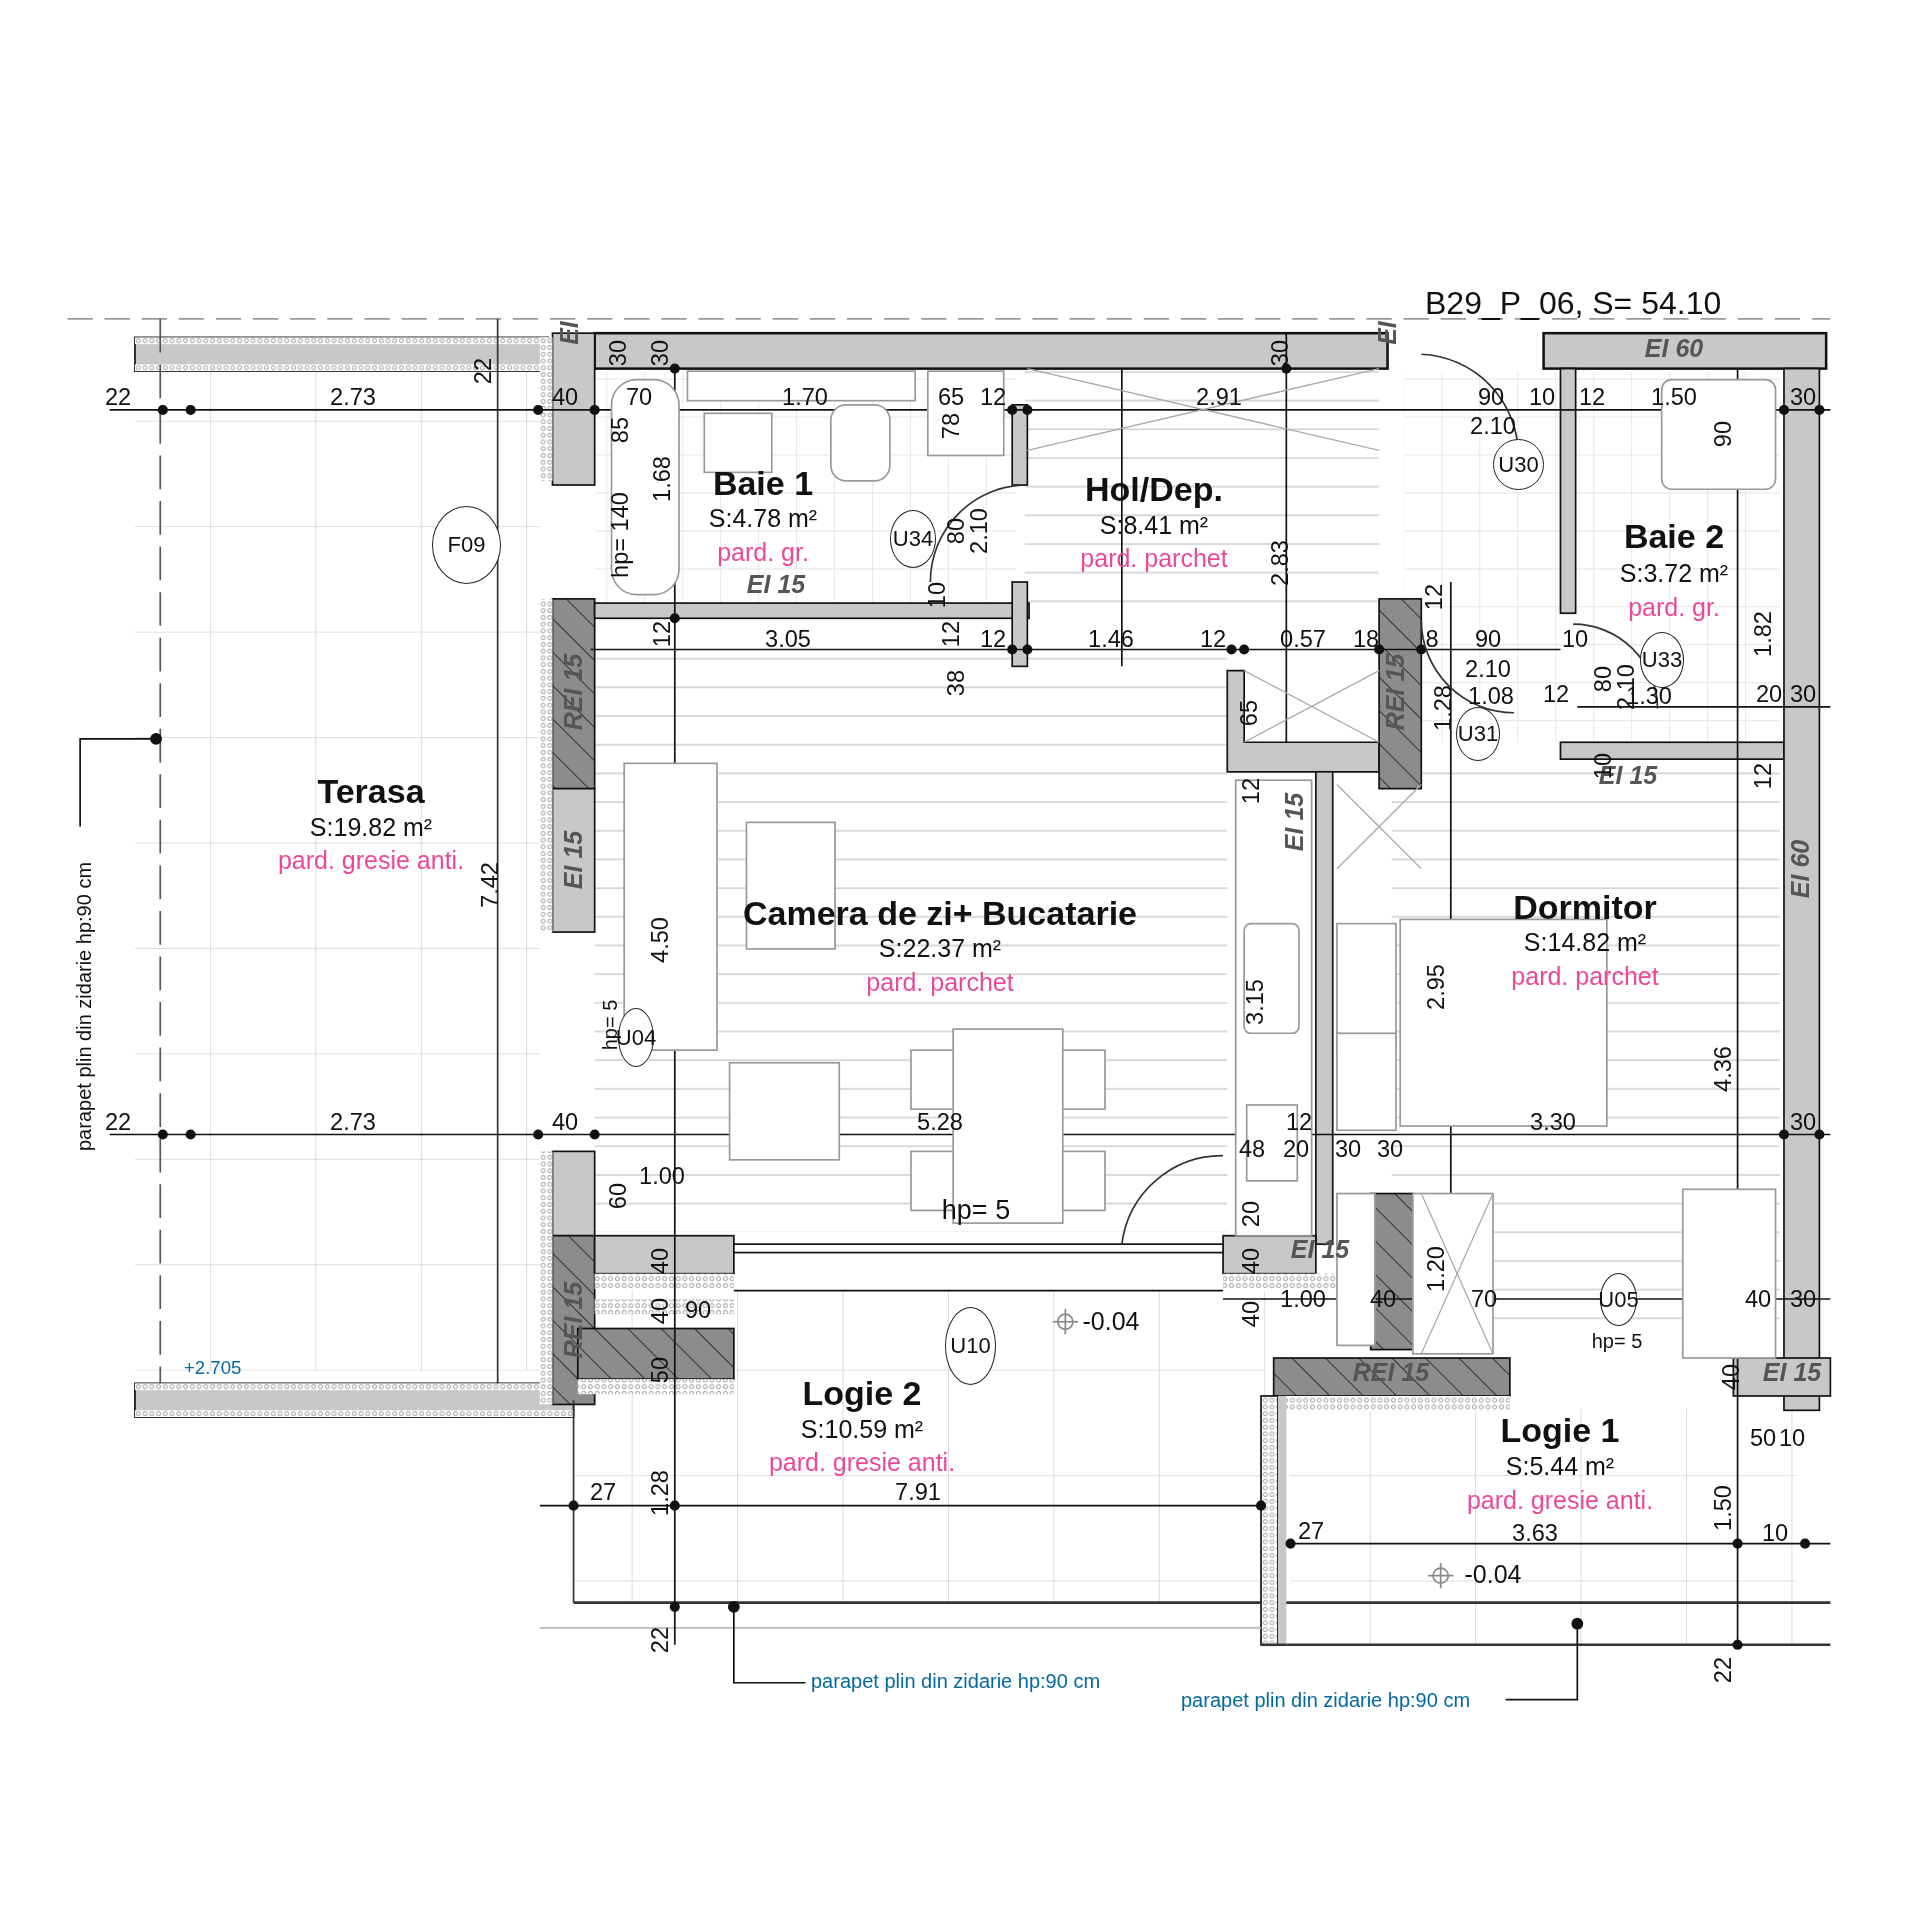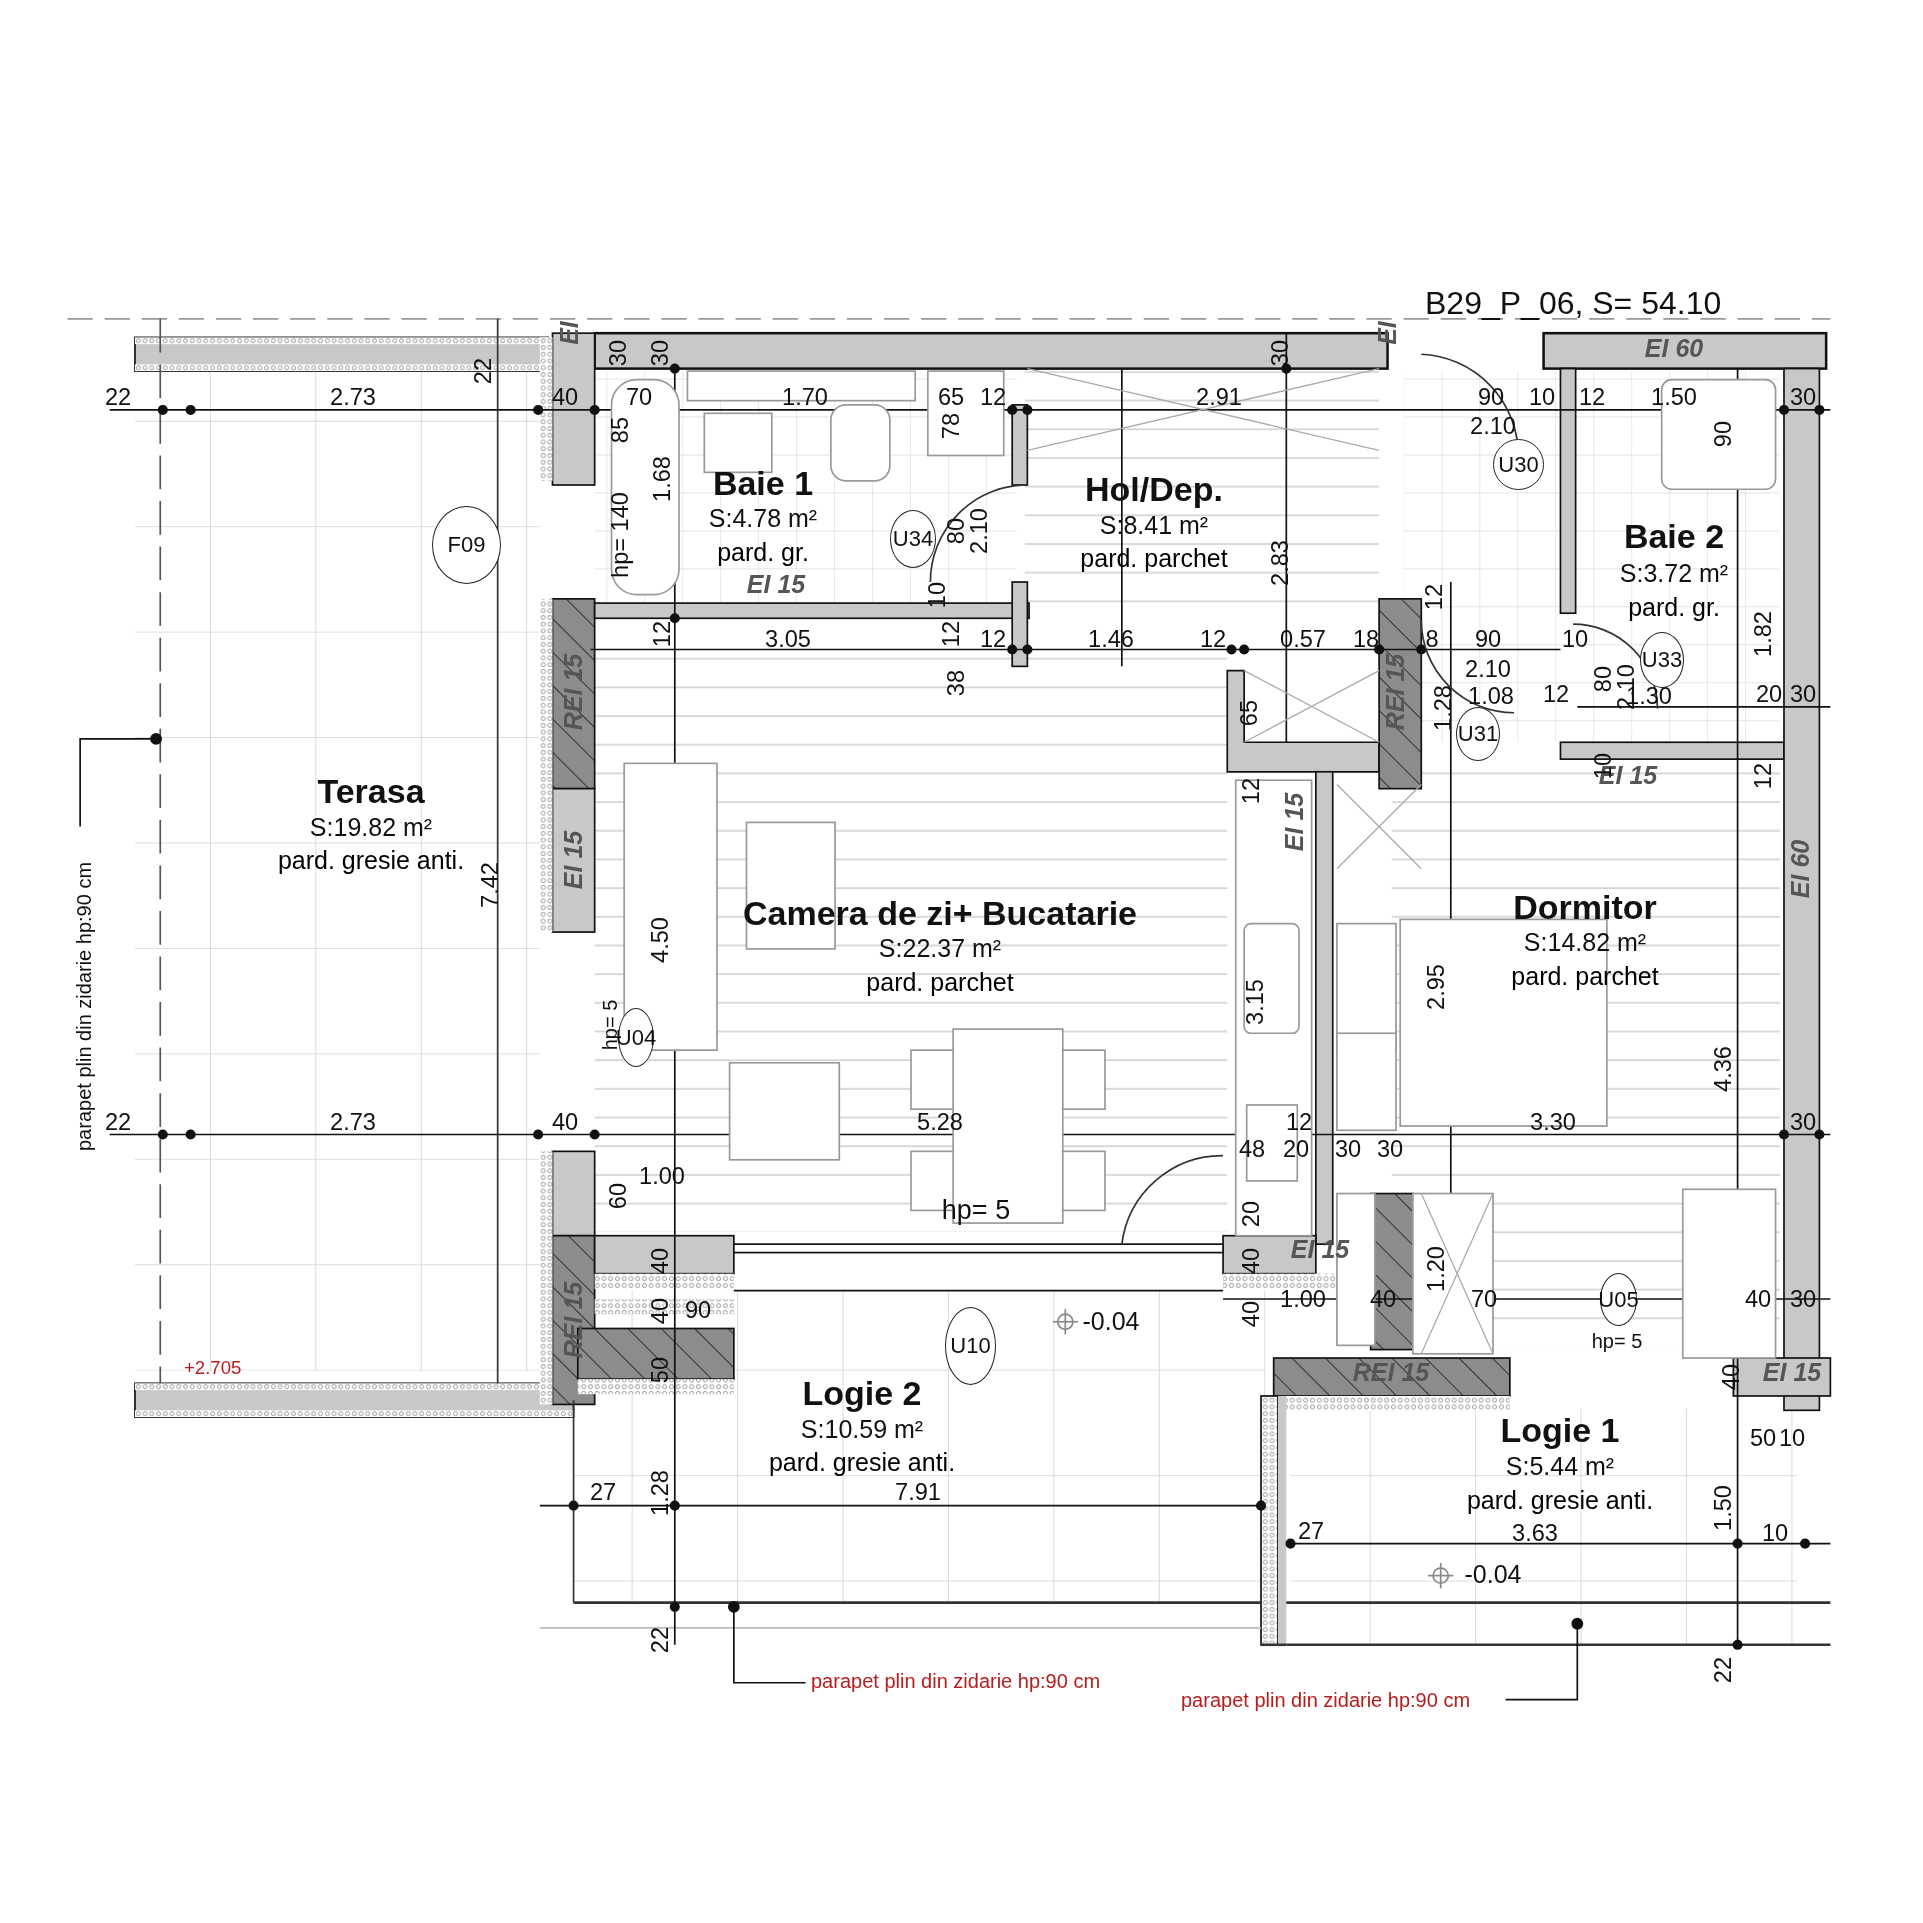--- a/index.html
+++ b/index.html
@@ -1,27 +1,27 @@
 <!DOCTYPE html>
 <html style="font-size:13.5px"><head>
 <meta charset="utf-8">
 <style>
   html,body{margin:0;padding:0;background:#fff;}
   body{width:1924px;height:1924px;position:relative;overflow:hidden;font-family:"Liberation Sans",sans-serif;color:#111;}
   svg{position:absolute;left:0;top:0;}
   .lbl{position:absolute;white-space:nowrap;font-family:"Liberation Sans",sans-serif;line-height:1;}
   .room-name{font-weight:bold;font-size:34px;color:#111;transform:translateX(-50%);}
   .room-area{font-size:25px;color:#111;transform:translateX(-50%);}
-  .room-floor{font-size:25px;color:#000000;transform:translateX(-50%);}
+  .room-floor{font-size:25px;color:#ec4899;transform:translateX(-50%);}
   .dim{font-size:23.6px;color:#111;transform:translateX(-50%);}
   .vdim{font-size:23.6px;color:#111;transform-origin:0 0;transform:rotate(-90deg) translateX(-50%);}
   .fire{font-size:25px;font-weight:bold;font-style:italic;color:#555;transform:translateX(-50%);}
   .vfire{font-size:25px;font-weight:bold;font-style:italic;color:#555;transform-origin:0 0;transform:rotate(-90deg) translateX(-50%);}
   .tag{position:absolute;border:1.7px solid #222;border-radius:50%;background:#fff;display:flex;align-items:center;justify-content:center;font-size:22px;color:#111;}
-  .note{font-size:20px;color:#b91c1c;}
+  .note{font-size:20px;color:#0369a1;}
   .vnote{font-size:20px;color:#111;transform-origin:0 0;transform:rotate(-90deg);}
   .title{font-size:32px;color:#111;}
 </style>
 </head>
 <body>
 
 <svg width="1924" height="1924" viewBox="0 0 2281 2281">
   <defs>
     <pattern id="hatch" width="28" height="28" patternUnits="userSpaceOnUse" patternTransform="rotate(-45)">
       <rect width="28" height="28" fill="#8c8c8c"></rect>

